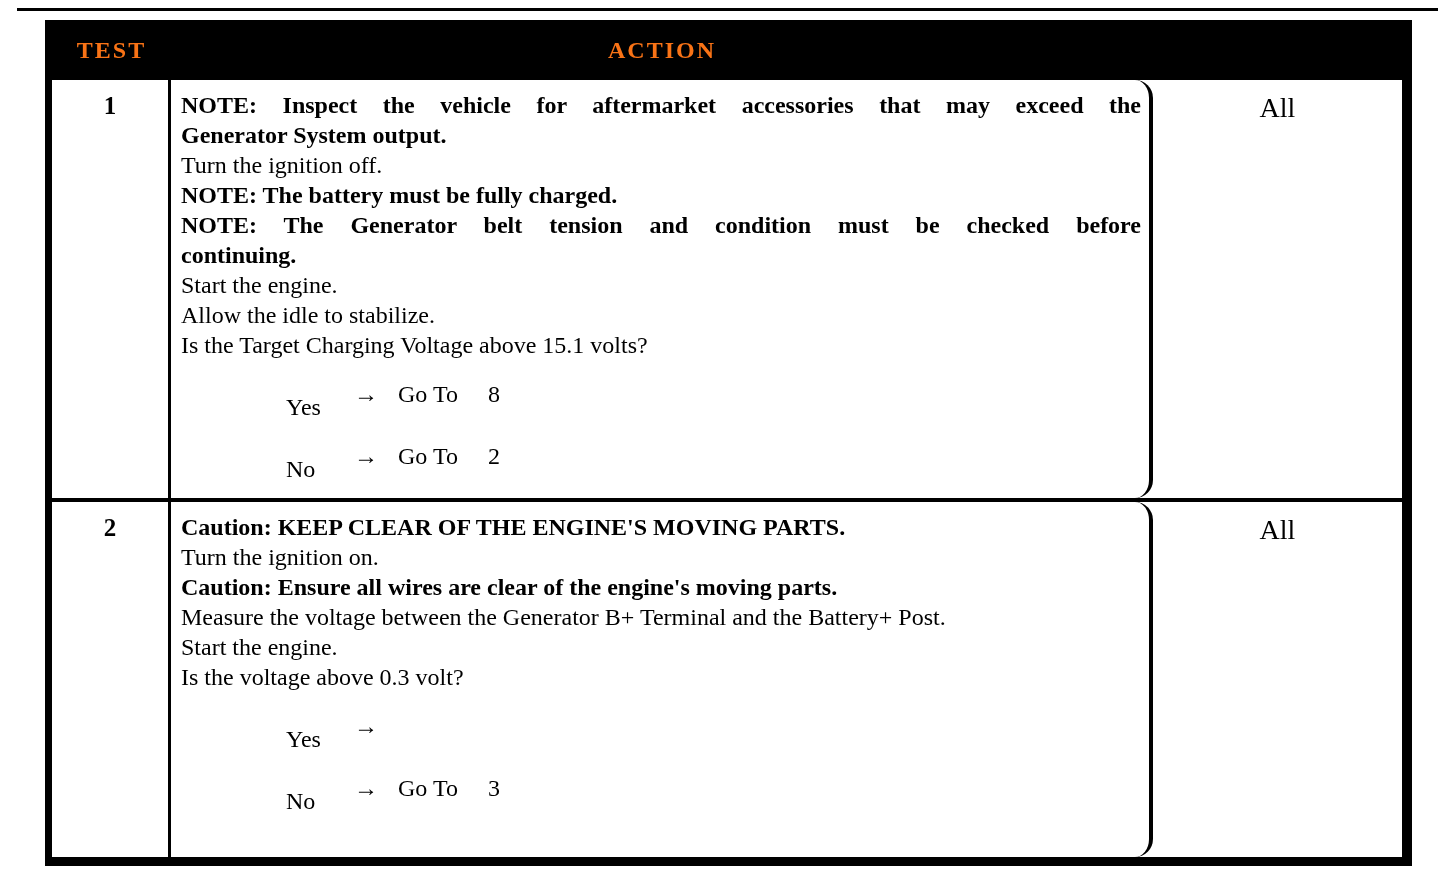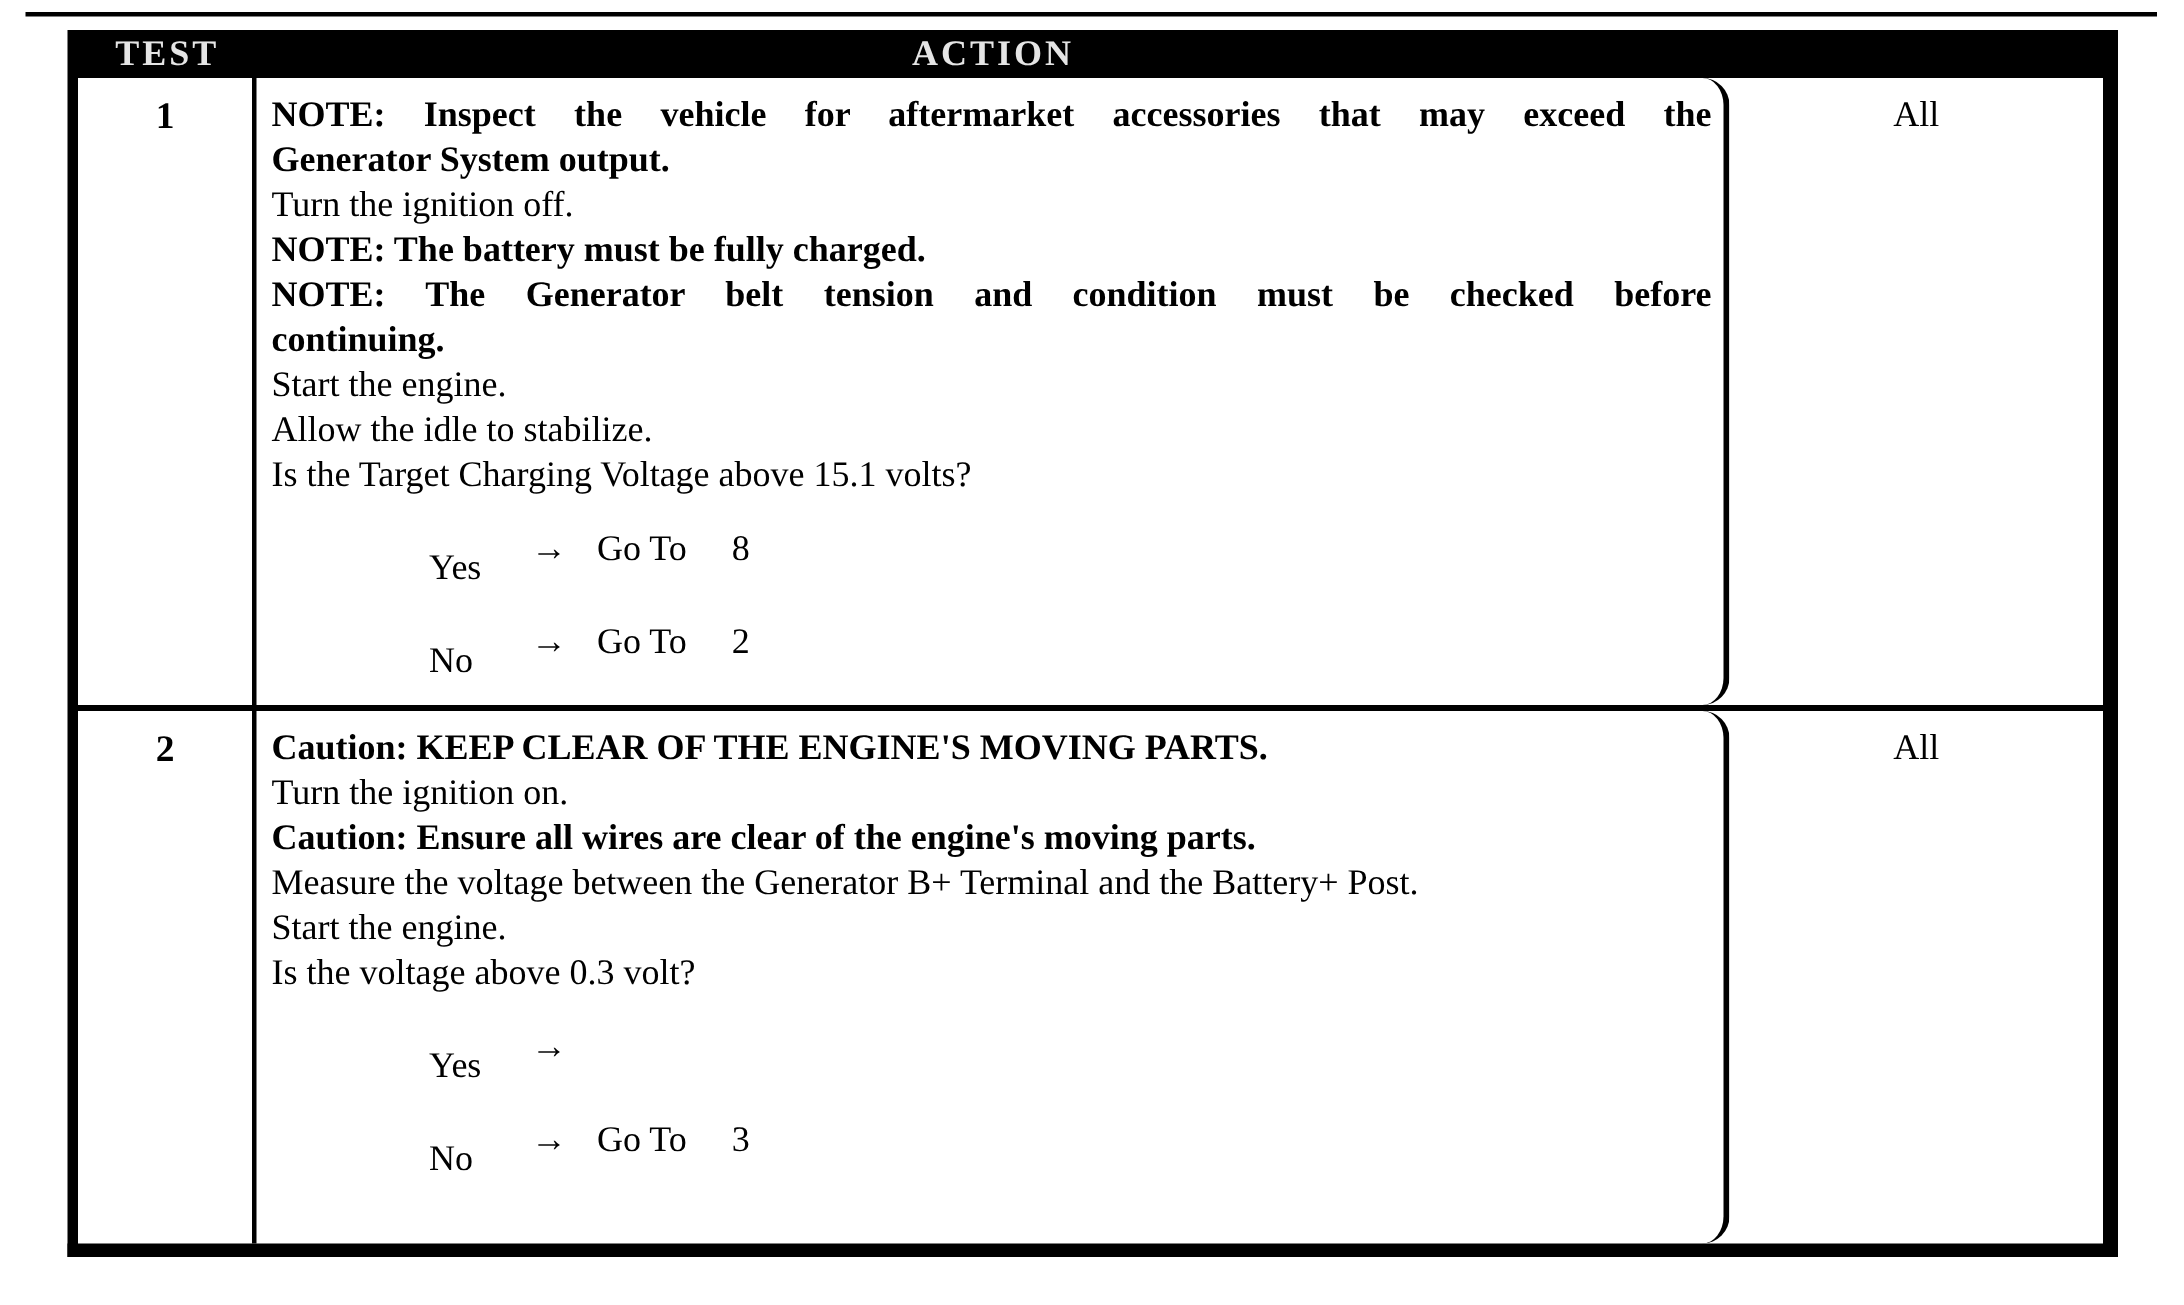--- a/index.html
+++ b/index.html
@@ -27,23 +27,23 @@
     width: 1367px;
     box-sizing: border-box;
     border-left: 7px solid #000000;
     border-right: 10px solid #000000;
     border-bottom: 9px solid #000000;
     background: #ffffff;
   }
   .thead {
     display: flex;
     align-items: center;
-    height: 32px;
+    height: 60px;
     background: #000000;
-    color: #e5e5e5;
+    color: #f97316;
     font-weight: bold;
     font-size: 24px;
     letter-spacing: 2px;
   }
   .th { text-align: center; }
   .th-test { width: 119px; }
   .th-action { width: 982px; }
   .th-appl { flex: 1; }
 
   .trow { display: flex; align-items: stretch; }
@@ -64,21 +64,21 @@
     border-right: 4px solid #000000;
     padding: 10px 8px 14px 10px;
     font-size: 24px;
     line-height: 30px;
     border-radius: 18px;
   }
   .cell-appl {
     flex: 1;
     text-align: center;
     padding-top: 12px;
-    font-size: 24px;
+    font-size: 28px;
   }
   .trow-1 .cell-action { min-height: 418px; }
   .trow-2 .cell-action { min-height: 355px; }
 
   .line { min-height: 30px; }
   .bold { font-weight: bold; }
   .justify { text-align: justify; text-align-last: justify; }
 
   .answer { display: flex; margin: 19px 0 0 105px; }
   .ans-label { width: 68px; flex: 0 0 auto; margin-top: 13px; }

